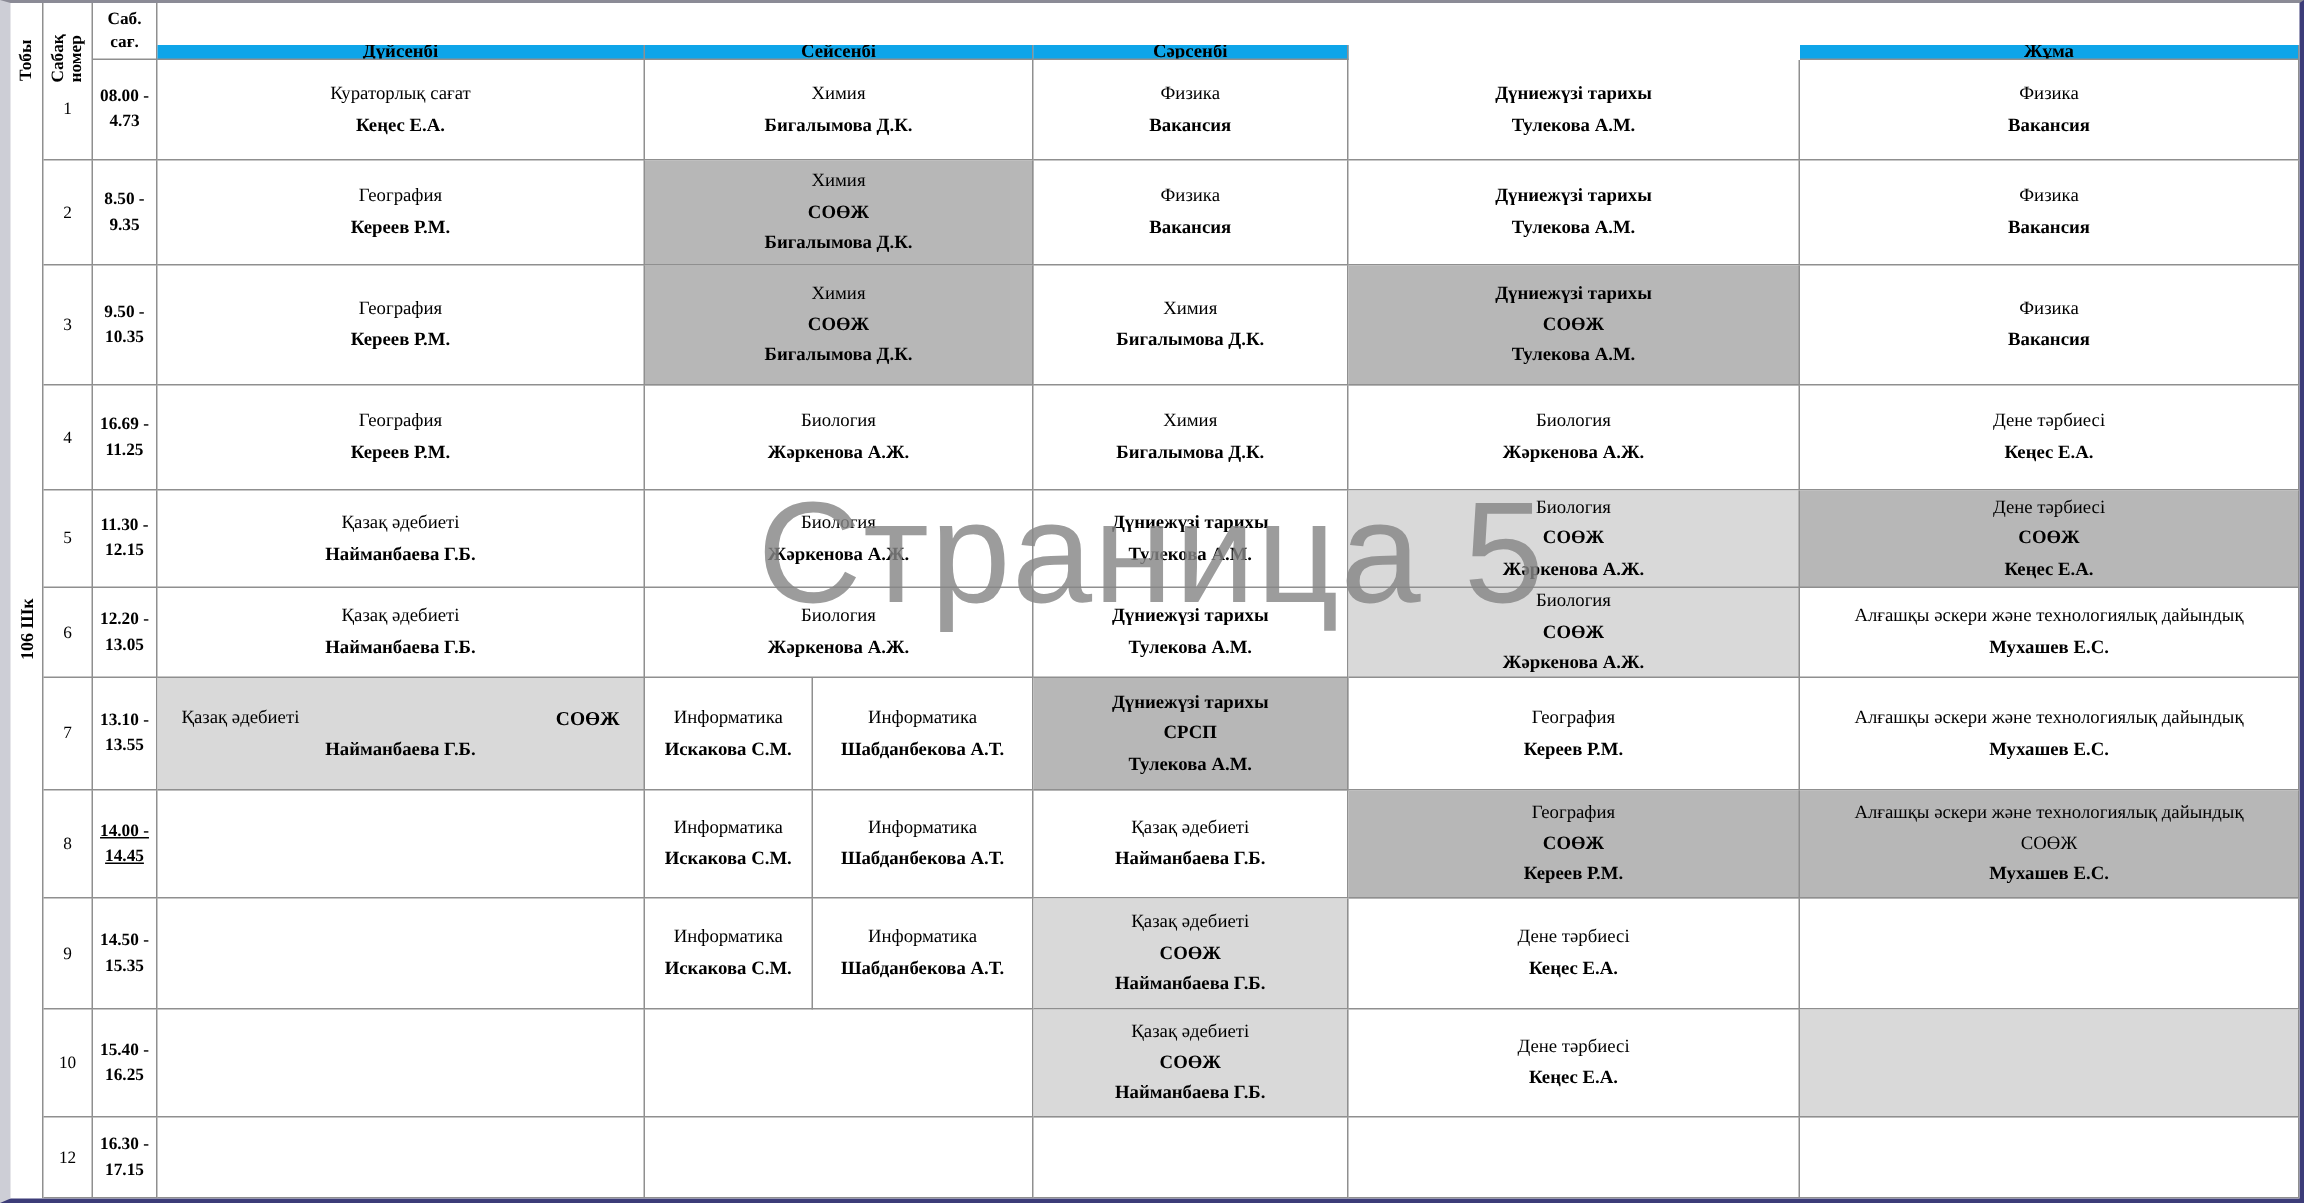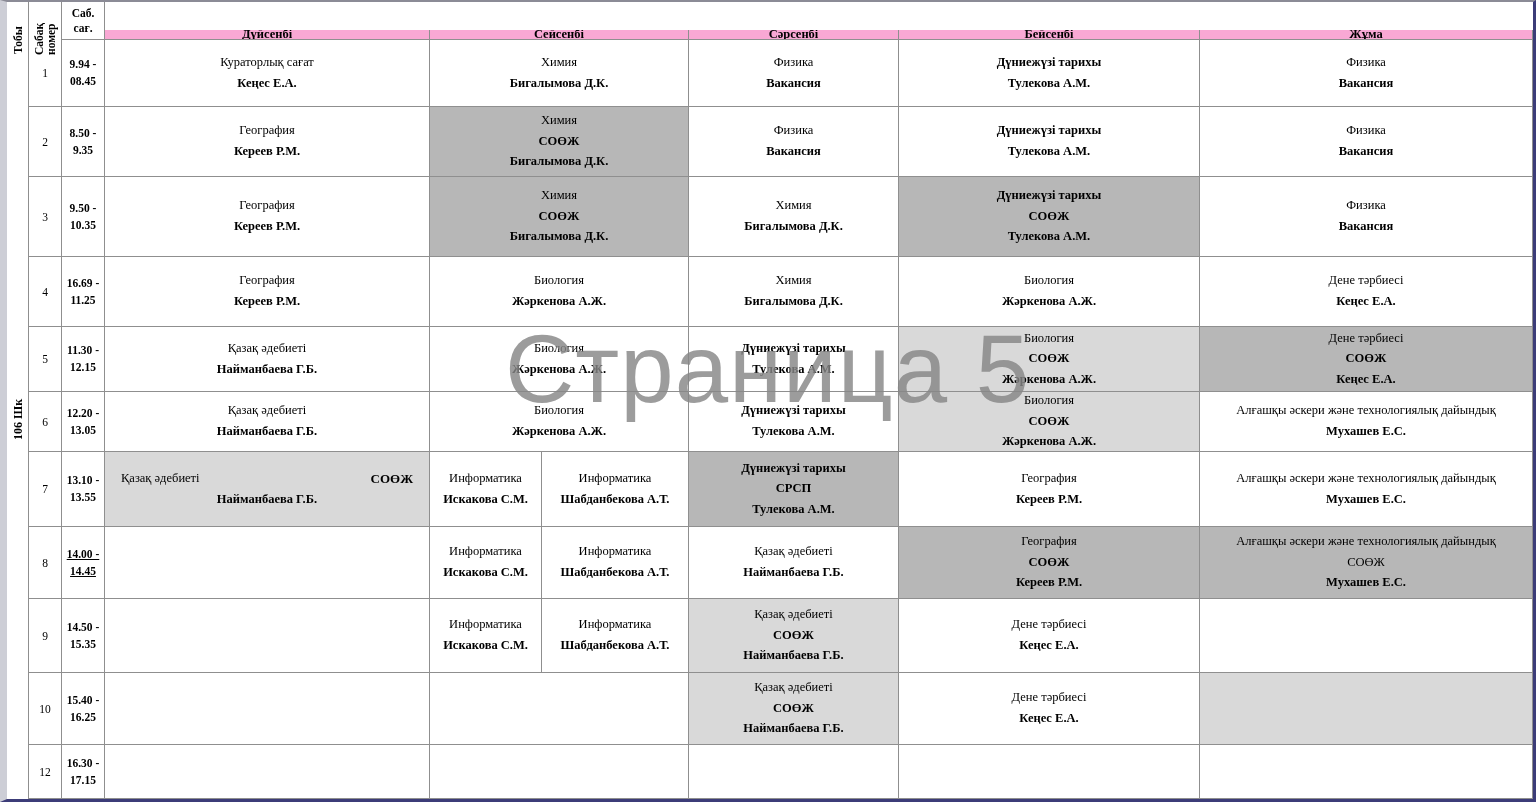--- a/index.html
+++ b/index.html
@@ -24,21 +24,21 @@
   .cell{
     box-sizing:border-box;
     border-right:1px solid #8f8f8f;
     border-bottom:1px solid #8f8f8f;
     display:flex;flex-direction:column;
     align-items:center;justify-content:center;
     text-align:center;
     overflow:hidden;
   }
   .head{
-    background:#f9a8d4;
+    background:#0ea5e9;
     font-weight:bold;font-size:12.5px;
     grid-row:1;
     margin-top:28px;
   }
   .col-group{
     grid-column:1;grid-row:1 / 13;
     position:relative;border-bottom:none;overflow:visible;
   }
   .col2-head{
     grid-column:2;grid-row:1;
@@ -94,24 +94,23 @@
       <span class="vlabel">Сабақ номер</span>
     </div>
 
     <div class="cell timehead" style="grid-column:3;grid-row:1;">
       <span>Саб. сағ.</span>
     </div>
 
   <div class="cell head" style="grid-column: 4;">Дүйсенбі</div>
       <div class="cell head" style="grid-column: 5 / span 2;">Сейсенбі</div>
       <div class="cell head" style="grid-column: 7;">Сәрсенбі</div>
-      <div class="cell head" style="grid-column: 8;">Бейсенбі</div>
       <div class="cell head" style="grid-column: 9; text-align: center;">Жұма</div>
       <div class="cell numcell" style="grid-area: 2 / 2;">1</div>
-      <div class="cell timecell" style="grid-area: 2 / 3;">9.94 - 08.45</div>
+      <div class="cell timecell" style="grid-area: 2 / 3;">08.00 - 4.73</div>
       <div class="cell daycell" style="grid-area: 2 / 4;">
         <span class="line">Кураторлық сағат</span>
         <span class="line bold">Кеңес Е.А.</span>
       </div>
       <div class="cell daycell" style="grid-area: 2 / 5 / auto / span 2;">
         <span class="line">Химия</span>
         <span class="line bold">Бигалымова Д.К.</span>
       </div>
       <div class="cell daycell" style="grid-area: 2 / 7;">
         <span class="line">Физика</span>

